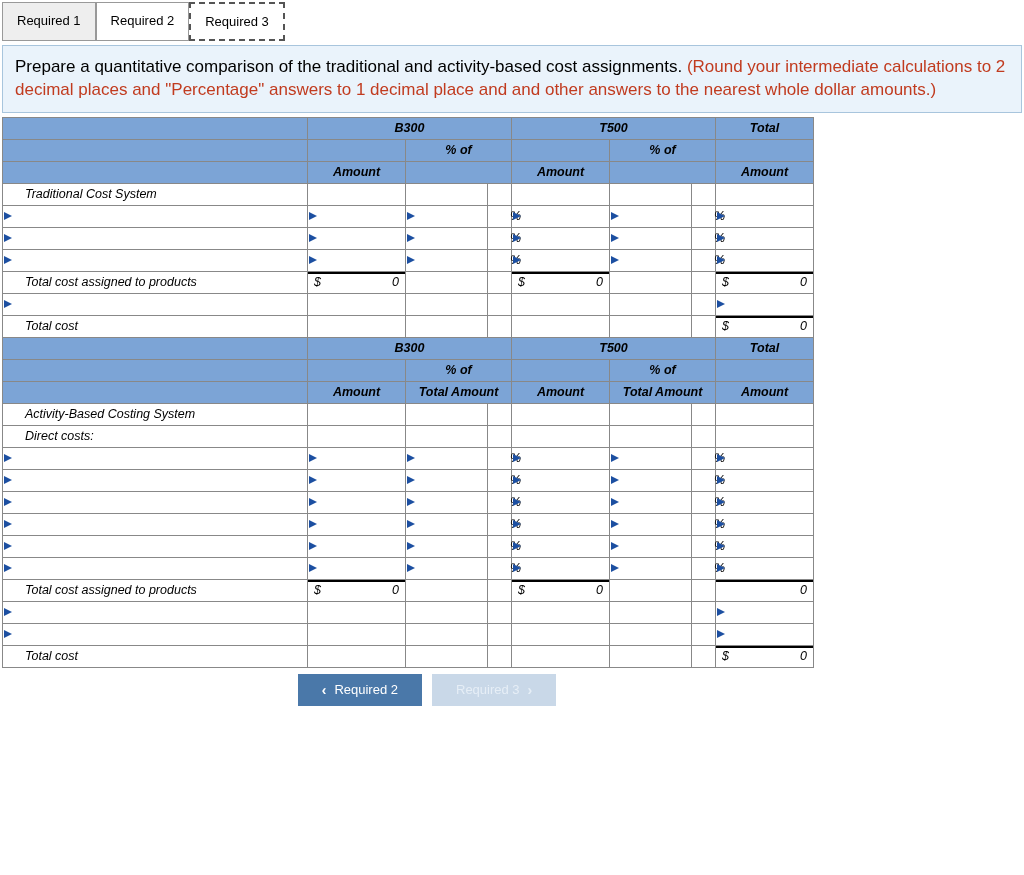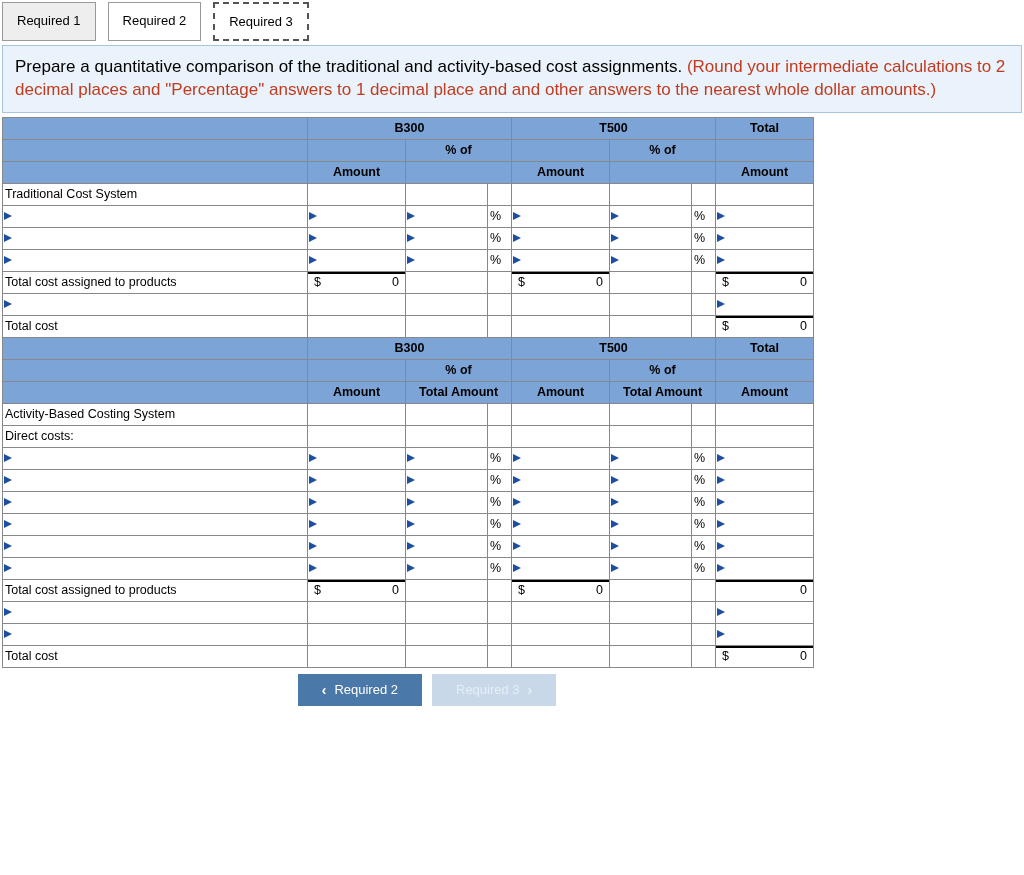--- a/index.html
+++ b/index.html
@@ -6,21 +6,21 @@
   body {
     margin: 0;
     padding: 2px;
     font-family: Arial, sans-serif;
     font-size: 13px;
     color: #000;
     background: #fff;
   }
   .tabs {
     display: flex;
-    gap: 12px;
+    gap: 0;
     margin-bottom: 4px;
   }
   .tab {
     border: 1px solid #999;
     padding: 10px 14px;
     background: #fff;
     cursor: pointer;
     font-size: 13px;
   }
   .tab.inactive-gray {
@@ -37,40 +37,41 @@
     line-height: 1.35;
     margin-bottom: 4px;
   }
   .instruction-red { color: #c13b1f; }
   table {
     border-collapse: collapse;
     table-layout: fixed;
   }
   table.main {
     width: 728px;
+    font-style: italic;
   }
   td, th {
     border: 1px solid #888;
     padding: 3px 4px;
     height: 22px;
     font-size: 12.5px;
     vertical-align: middle;
     position: relative;
   }
   .hdr {
     background: #7ca4d6;
     font-weight: bold;
     text-align: center;
   }
   .col-label { width: 305px; }
   .col-amt   { width: 98px; }
   .col-pct   { width: 82px; }
   .col-pu    { width: 24px; }
 
-  .left { text-align: left; padding-left: 2px;}
+  .left { text-align: left; padding-left: 22px;}
   .right-num {
     text-align: right;
     padding-right: 6px;
   }
   .dollar-cell::before {
     content: "$";
     position: absolute;
     left: 6px;
   }
   .sum-underline {

